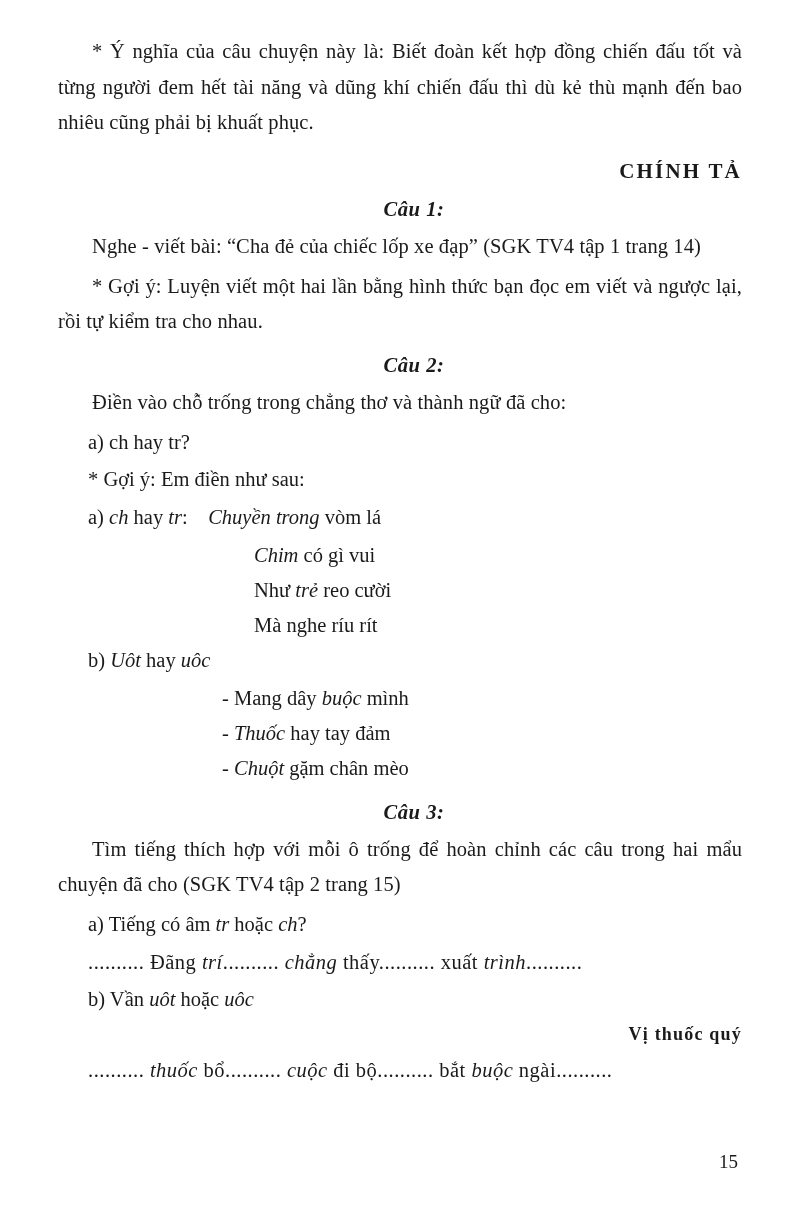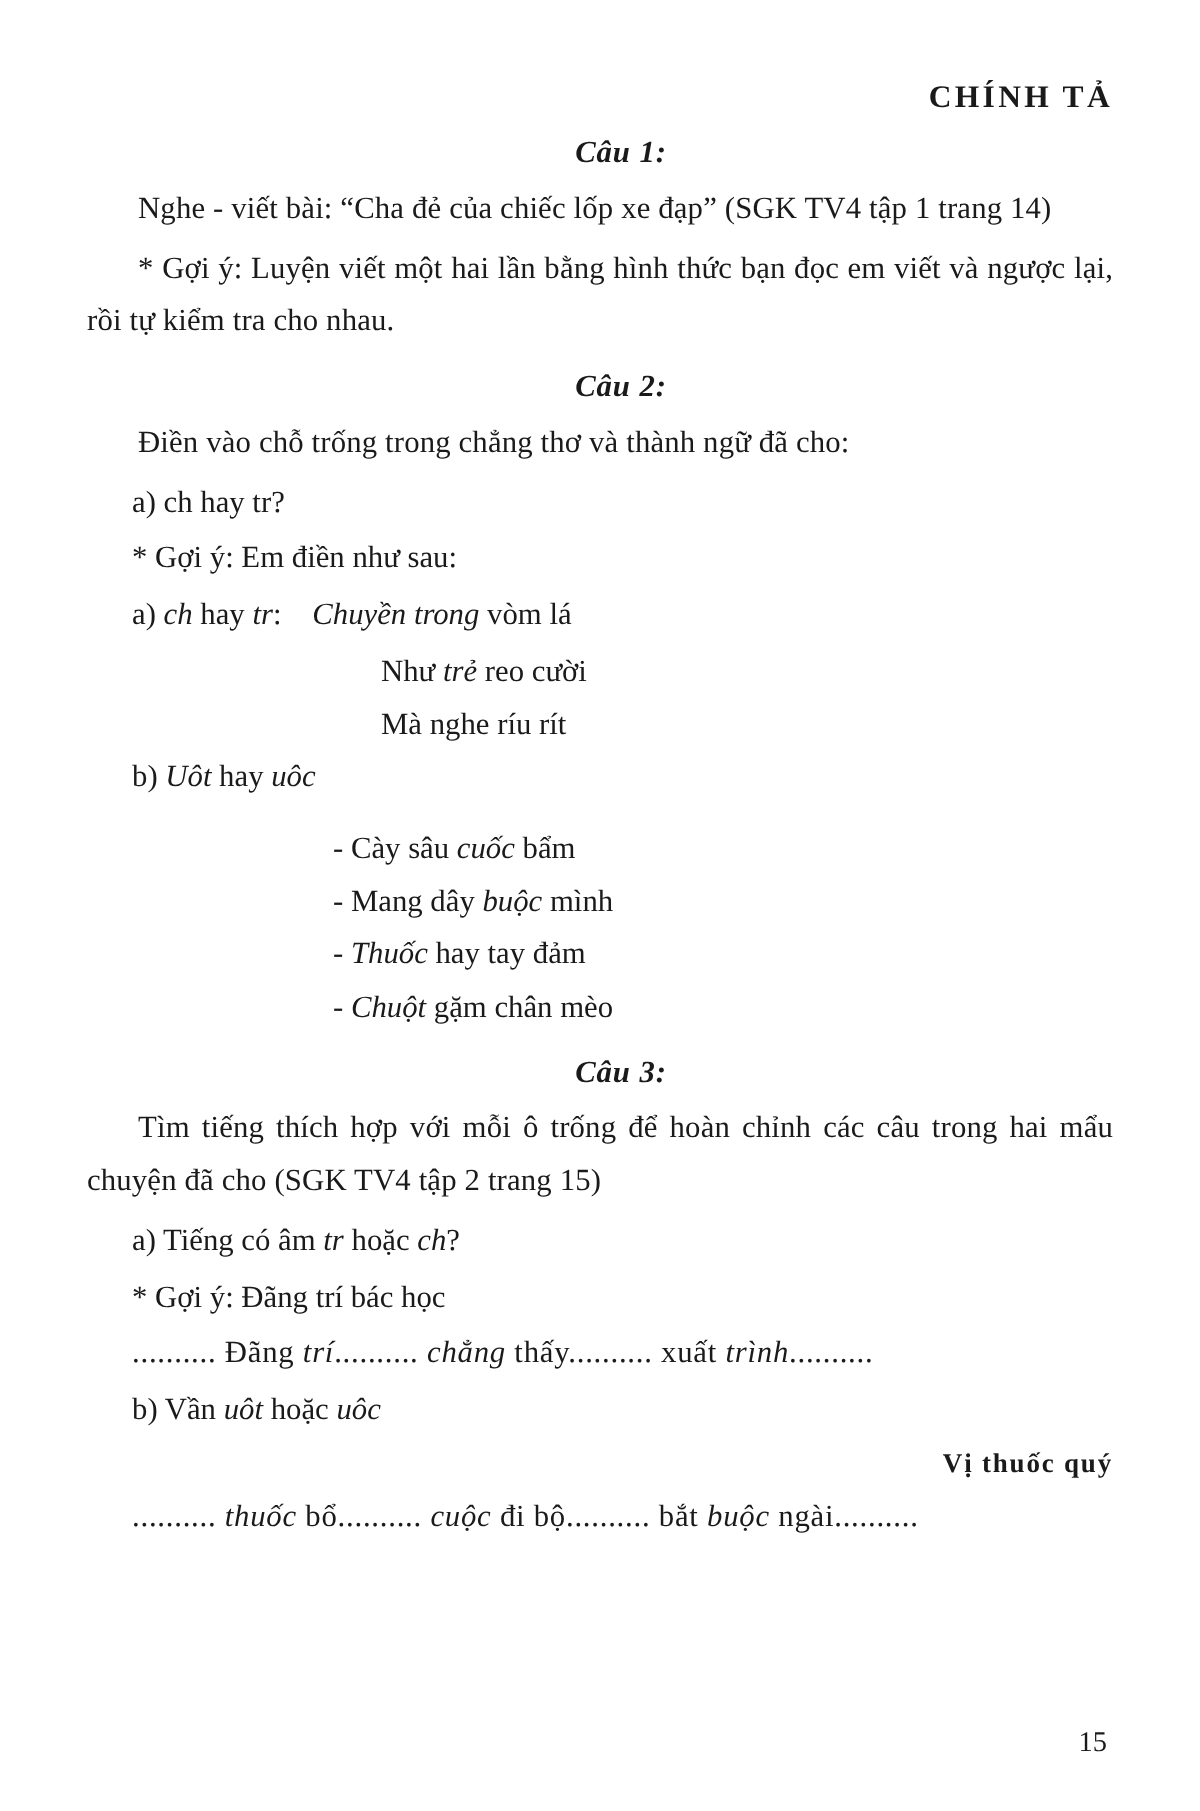--- a/index.html
+++ b/index.html
@@ -82,69 +82,69 @@
     line-height: 1.74;
     margin: 0 0 2px 0;
     padding-left: 30px;
   }
 </style>
 </head>
 <body>
 
 <div class="page">
 
+  <p class="para indent">* Ý nghĩa của câu chuyện này là: Biết đoàn kết hợp đồng chiến đấu tốt và từng người đem hết tài năng và dũng khí chiến đấu thì dù kẻ thù mạnh đến bao nhiêu cũng phải bị khuất phục.</p>
 
   <h2 class="heading">CHÍNH TẢ</h2>
 
   <div class="cau">Câu 1:</div>
   <p class="para indent">Nghe - viết bài: “Cha đẻ của chiếc lốp xe đạp” (SGK TV4 tập 1 trang 14)</p>
   <p class="para indent">* Gợi ý: Luyện viết một hai lần bằng hình thức bạn đọc em viết và ngược lại, rồi tự kiểm tra cho nhau.</p>
 
   <div class="cau">Câu 2:</div>
   <p class="para indent">Điền vào chỗ trống trong chẳng thơ và thành ngữ đã cho:</p>
   <p class="tight-para">a) ch hay tr?</p>
   <p class="tight-para">* Gợi ý: Em điền như sau:</p>
 
   <p class="tight-para">
     <span>a) </span><span class="itx">ch</span><span> hay </span><span class="itx">tr</span><span>:</span>
     &nbsp;&nbsp;&nbsp;<span class="itx">Chuyền trong</span><span> vòm lá</span>
   </p>
 
   <p class="poem-block">
+    <span class="itx">Chim</span><span> có gì vui</span>
+  </p>
+  <p class="poem-block">
     <span>Như </span><span class="itx">trẻ</span><span> reo cười</span>
   </p>
   <p class="poem-block">
     <span>Mà nghe ríu rít</span>
   </p>
 
   <p class="tight-para gap-top">
     <span>b) </span><span class="itx">Uôt</span><span> hay </span><span class="itx">uôc</span>
   </p>
 
-  <p class="dash-block gap-top">
-    <span>- Cày sâu </span><span class="itx">cuốc</span><span> bẩm</span>
-  </p>
   <p class="dash-block">
     <span>- Mang dây </span><span class="itx">buộc</span><span> mình</span>
   </p>
   <p class="dash-block">
     <span>- </span><span class="itx">Thuốc</span><span> hay tay đảm</span>
   </p>
   <p class="dash-block">
     <span>- </span><span class="itx">Chuột</span><span> gặm chân mèo</span>
   </p>
 
   <div class="cau">Câu 3:</div>
   <p class="para indent">Tìm tiếng thích hợp với mỗi ô trống để hoàn chỉnh các câu trong hai mẩu chuyện đã cho (SGK TV4 tập 2 trang 15)</p>
 
   <p class="tight-para">
     <span>a) Tiếng có âm </span><span class="itx">tr</span><span> hoặc </span><span class="itx">ch</span><span>?</span>
   </p>
 
-  <p class="tight-para">* Gợi ý: Đãng trí bác học</p>
 
   <p class="tight-para fill">
     <span>..........</span><span> </span><span>Đãng </span><span class="itx">trí</span><span>..........</span><span> </span><span class="itx">chẳng</span><span> thấy</span><span>..........</span><span> </span><span>xuất </span><span class="itx">trình</span><span>..........</span>
   </p>
 
   <p class="tight-para">
     <span>b) Vần </span><span class="itx">uôt</span><span> hoặc </span><span class="itx">uôc</span>
   </p>
 
   <h3 class="subheading">Vị thuốc quý</h3>

